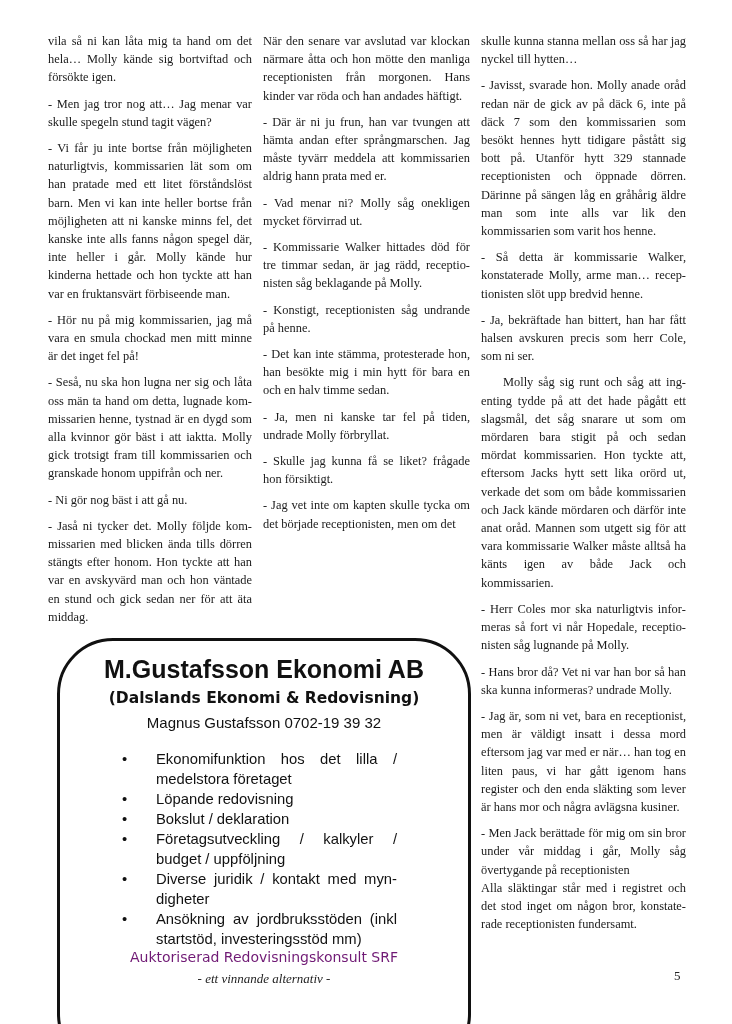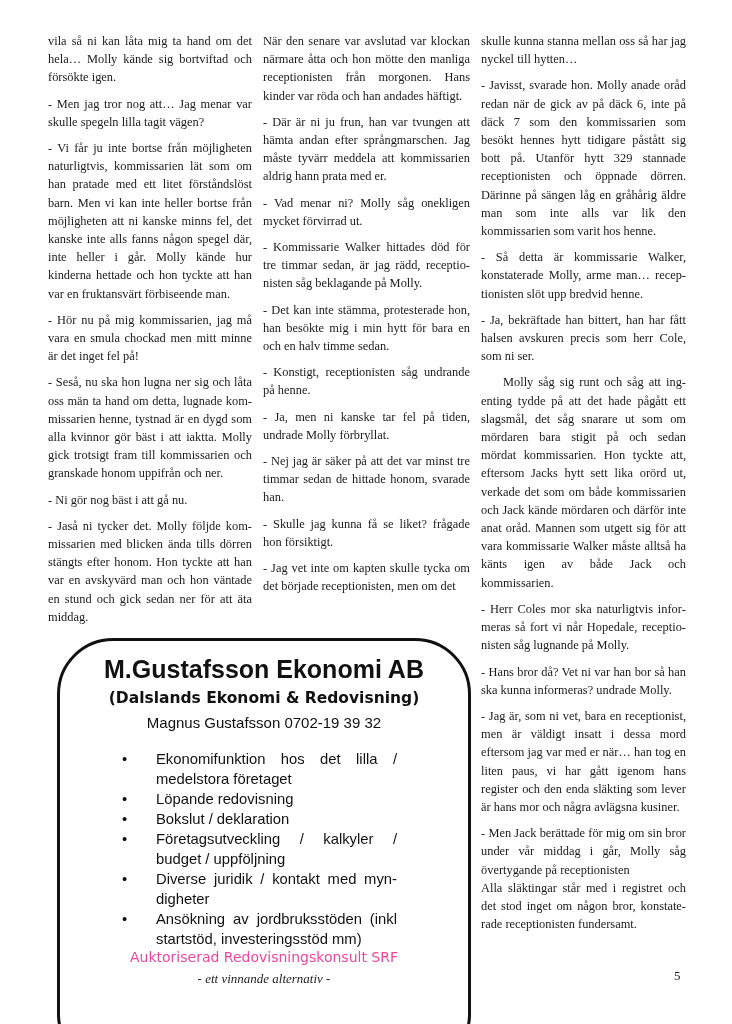--- a/index.html
+++ b/index.html
@@ -39,54 +39,53 @@
   #ad ul {
     position: absolute; top: 108px; left: 62px; width: 275px;
     margin: 0; padding: 0; list-style: none;
     font-family: "Liberation Sans", "DejaVu Sans", sans-serif;
     font-size: 14.8px; line-height: 20px; color: #111;
   }
   #ad li { position: relative; padding-left: 34px; margin-bottom: 0; text-align: justify; }
   #ad li .bullet { position: absolute; left: 0; top: 0; }
   #ad .tagline {
     position: absolute; top: 308px; left: 0; right: 0; text-align: center;
-    font-family: "DejaVu Sans", sans-serif; font-size: 14px; color: #ec4899;
+    font-family: "DejaVu Sans", sans-serif; font-size: 14px; color: #701a75;
   }
   #ad .slogan {
     position: absolute; top: 330px; left: 0; right: 0; text-align: center;
     font-family: "Liberation Serif", "DejaVu Serif", serif; font-style: italic;
     font-size: 13px; color: #222;
   }
   #page-number {
     position: absolute; left: 674px; top: 968px;
     font-family: "Liberation Serif", serif; font-size: 13px; color: #222;
   }
 </style>
 </head>
 <body>
 
 <div id="col1" class="col">
   <p>vila så ni kan låta mig ta hand om det hela… Molly kände sig bortviftad och försökte igen.</p>
-  <p>- Men jag tror nog att… Jag menar var skulle spegeln lilla tagit vägen?</p>
+  <p>- Men jag tror nog att… Jag menar var skulle spegeln stund tagit vägen?</p>
   <p>- Vi får ju inte bortse från möjligheten naturligtvis, kommissarien lät som om han pratade med ett litet förståndslöst barn. Men vi kan inte heller bortse från möjligheten att ni kanske minns fel, det kanske inte alls fanns någon spegel där, inte heller i går. Molly kände hur kinderna hettade och hon tyckte att han var en fruktansvärt förbiseende man.</p>
   <p>- Hör nu på mig kommissarien, jag må vara en smula chockad men mitt minne är det inget fel på!</p>
   <p>- Seså, nu ska hon lugna ner sig och låta oss män ta hand om detta, lugnade kom­missarien henne, tystnad är en dygd som alla kvinnor gör bäst i att iaktta. Molly gick trotsigt fram till kommissarien och granskade honom uppifrån och ner.</p>
   <p>- Ni gör nog bäst i att gå nu.</p>
   <p>- Jaså ni tycker det. Molly följde kom­missarien med blicken ända tills dörren stängts efter honom. Hon tyckte att han var en avskyvärd man och hon väntade en stund och gick sedan ner för att äta middag.</p>
 </div>
 
 <div id="col2" class="col">
   <p>När den senare var avslutad var klockan närmare åtta och hon mötte den man­liga receptionisten från morgonen. Hans kinder var röda och han andades häftigt.</p>
   <p>- Där är ni ju frun, han var tvungen att hämta andan efter språngmarschen. Jag måste tyvärr meddela att kommissarien aldrig hann prata med er.</p>
   <p>- Vad menar ni? Molly såg onekligen mycket förvirrad ut.</p>
   <p>- Kommissarie Walker hittades död för tre timmar sedan, är jag rädd, receptio­nisten såg beklagande på Molly.</p>
+  <p>- Konstigt, receptionisten såg undrande på henne.</p>
   <p>- Det kan inte stämma, protesterade hon, han besökte mig i min hytt för bara en och en halv timme sedan.</p>
-  <p>- Konstigt, receptionisten såg undrande på henne.</p>
   <p>- Ja, men ni kanske tar fel på tiden, undrade Molly förbryllat.</p>
-  <p>- Nej jag är säker på att det var minst tre timmar sedan de hittade honom, svarade han.</p>
   <p>- Skulle jag kunna få se liket? frågade hon försiktigt.</p>
   <p>- Jag vet inte om kapten skulle tycka om det började receptionisten, men om det</p>
 </div>
 
 <div id="col3" class="col">
   <p>skulle kunna stanna mellan oss så har jag nyckel till hytten…</p>
   <p>- Javisst, svarade hon. Molly anade oråd redan när de gick av på däck 6, inte på däck 7 som den kommissarien som besökt hennes hytt tidigare påstått sig bott på. Utanför hytt 329 stannade receptionisten och öppnade dörren. Därinne på sängen låg en gråhårig äldre man som inte alls var lik den kommissarien som varit hos henne.</p>
   <p>- Så detta är kommissarie Walker, konstaterade Molly, arme man… recep­tionisten slöt upp bredvid henne.</p>
   <p>- Ja, bekräftade han bittert, han har fått halsen avskuren precis som herr Cole, som ni ser.</p>
   <p class="indent">Molly såg sig runt och såg att ing­enting tydde på att det hade pågått ett slagsmål, det såg snarare ut som om mördaren bara stigit på och sedan mördat kommissarien. Hon tyckte att, eftersom Jacks hytt sett lika orörd ut, verkade det som om både kommissarien och Jack kände mördaren och därför inte anat oråd. Mannen som utgett sig för att vara kommissarie Walker måste alltså ha känts igen av både Jack och kommissarien.</p>

